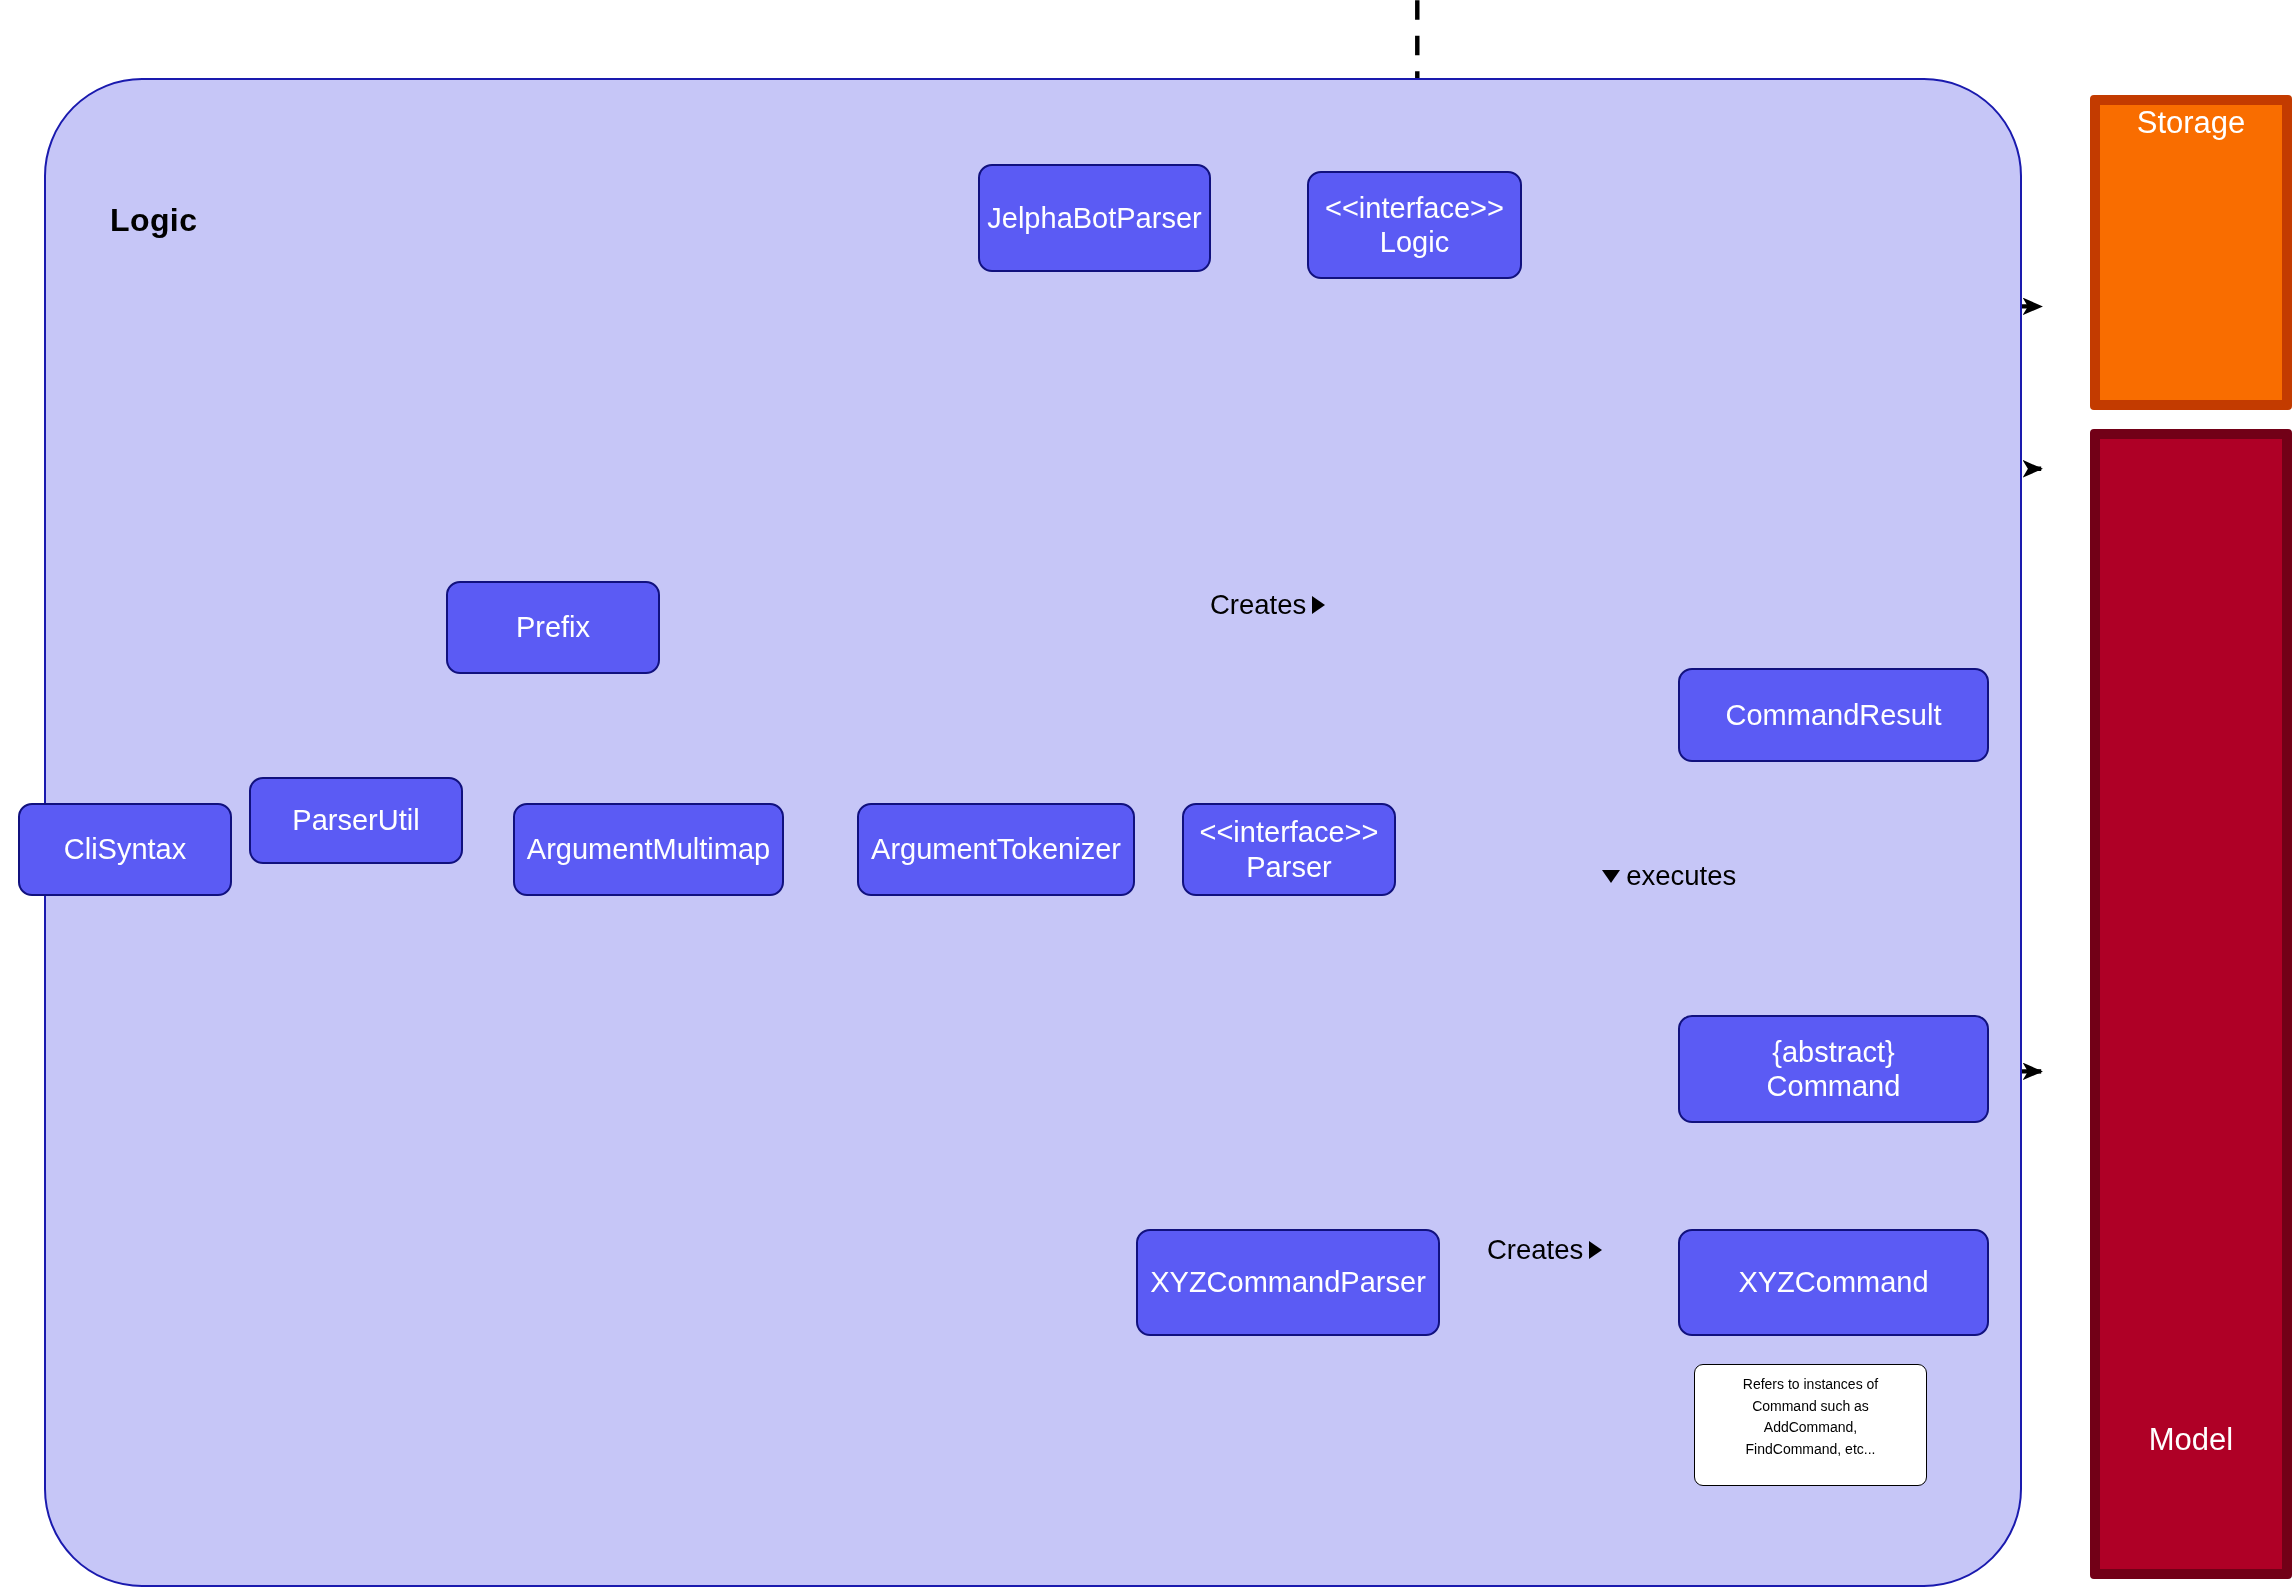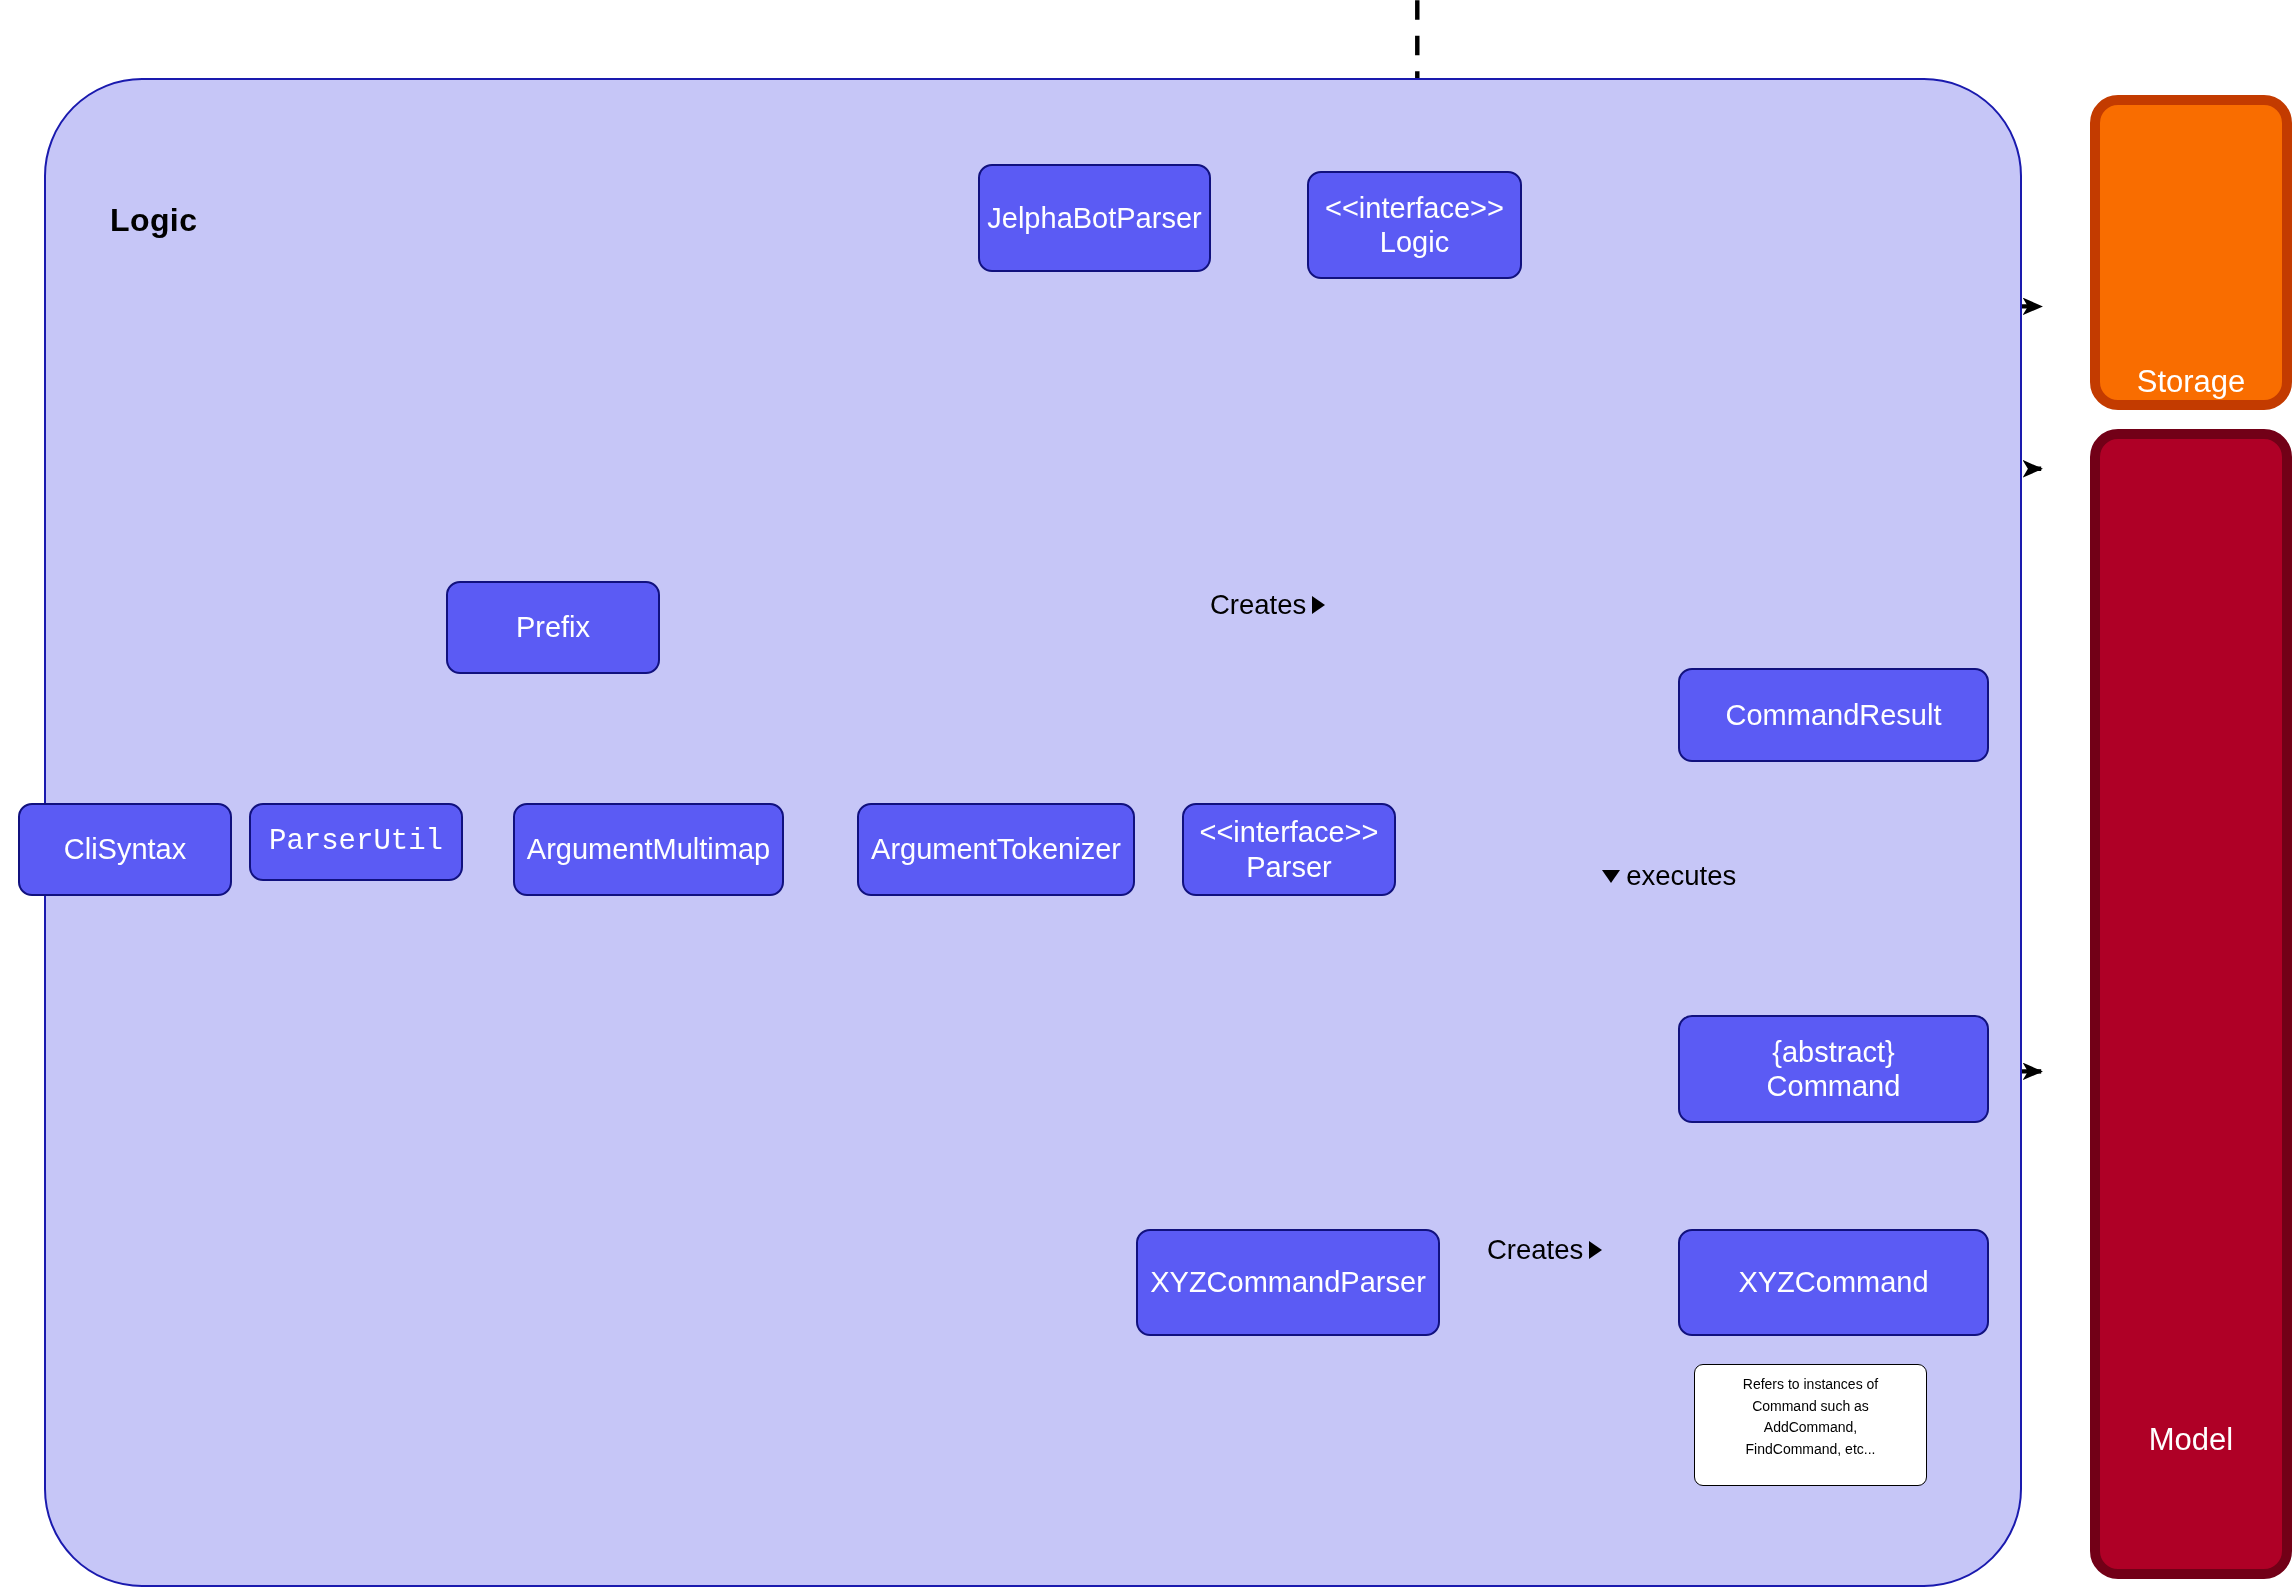--- a/index.html
+++ b/index.html
@@ -17,23 +17,23 @@
   .panel-title{
     position:absolute;
     font-weight:bold;
     font-size:32px;
     color:#000;
     letter-spacing:0.4px;
   }
   .ext-box{
     position:absolute;
     box-sizing:border-box;
-    border-radius:28px;
+    border-radius:4px;
     display:flex;
-    align-items:flex-end;
+    align-items:flex-start;
     justify-content:center;
     color:#ffffff;
     font-size:31px;
   }
   .ext-storage{background:#F96D00;border:10.7px solid #C33B00;}
   .ext-model{background:#AF0026;border:10.7px solid #720017;}
 
   .cls{
     position:absolute;
     box-sizing:border-box;
@@ -172,21 +172,21 @@
 
 
   <div class="cls" style="left:446px;top:581px;width:214px;height:93px;">
     <span>Prefix</span>
   </div>
 
   <div class="cls" style="left:18px;top:803px;width:214px;height:93px;">
     <span>CliSyntax</span>
   </div>
 
-  <div class="cls" style="left:249px;top:803px;width:214px;height:78px;font-family:Liberation Mono, monospace;">
+  <div class="cls" style="left:249px;top:777px;width:214px;height:87px;">
     <span>ParserUtil</span>
   </div>
 
   <div class="cls" style="left:513px;top:803px;width:271px;height:93px;">
     <span>ArgumentMultimap</span>
   </div>
 
   <div class="cls" style="left:857px;top:803px;width:278px;height:93px;">
     <span>ArgumentTokenizer</span>
   </div>

